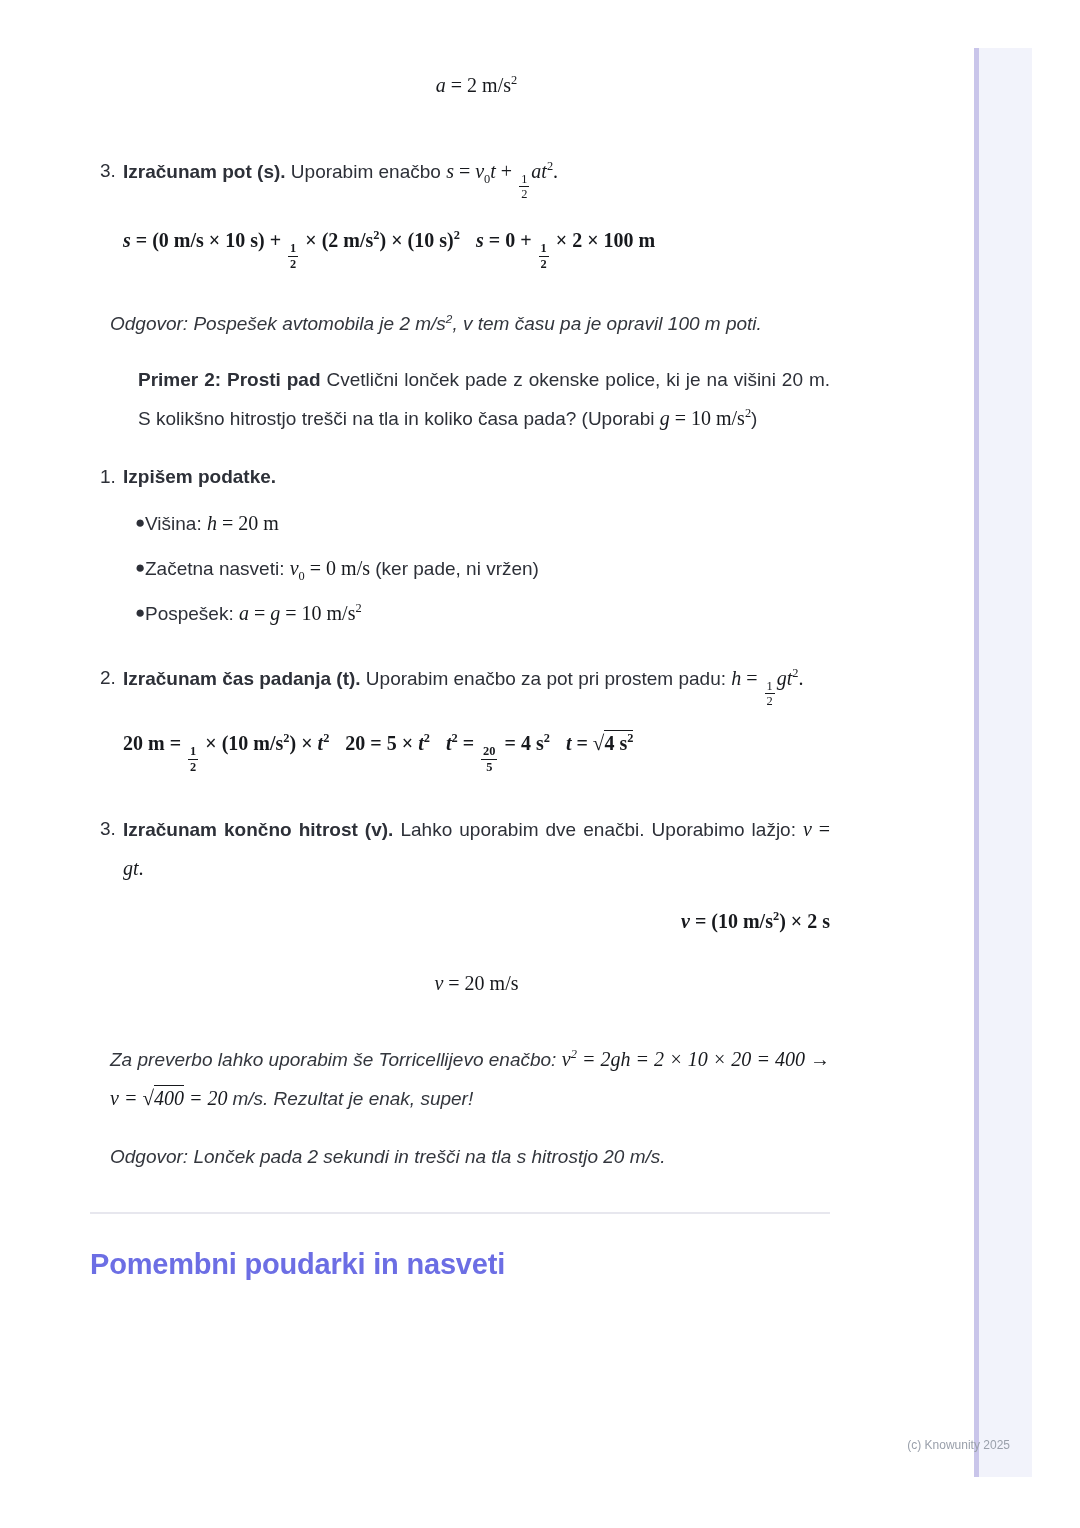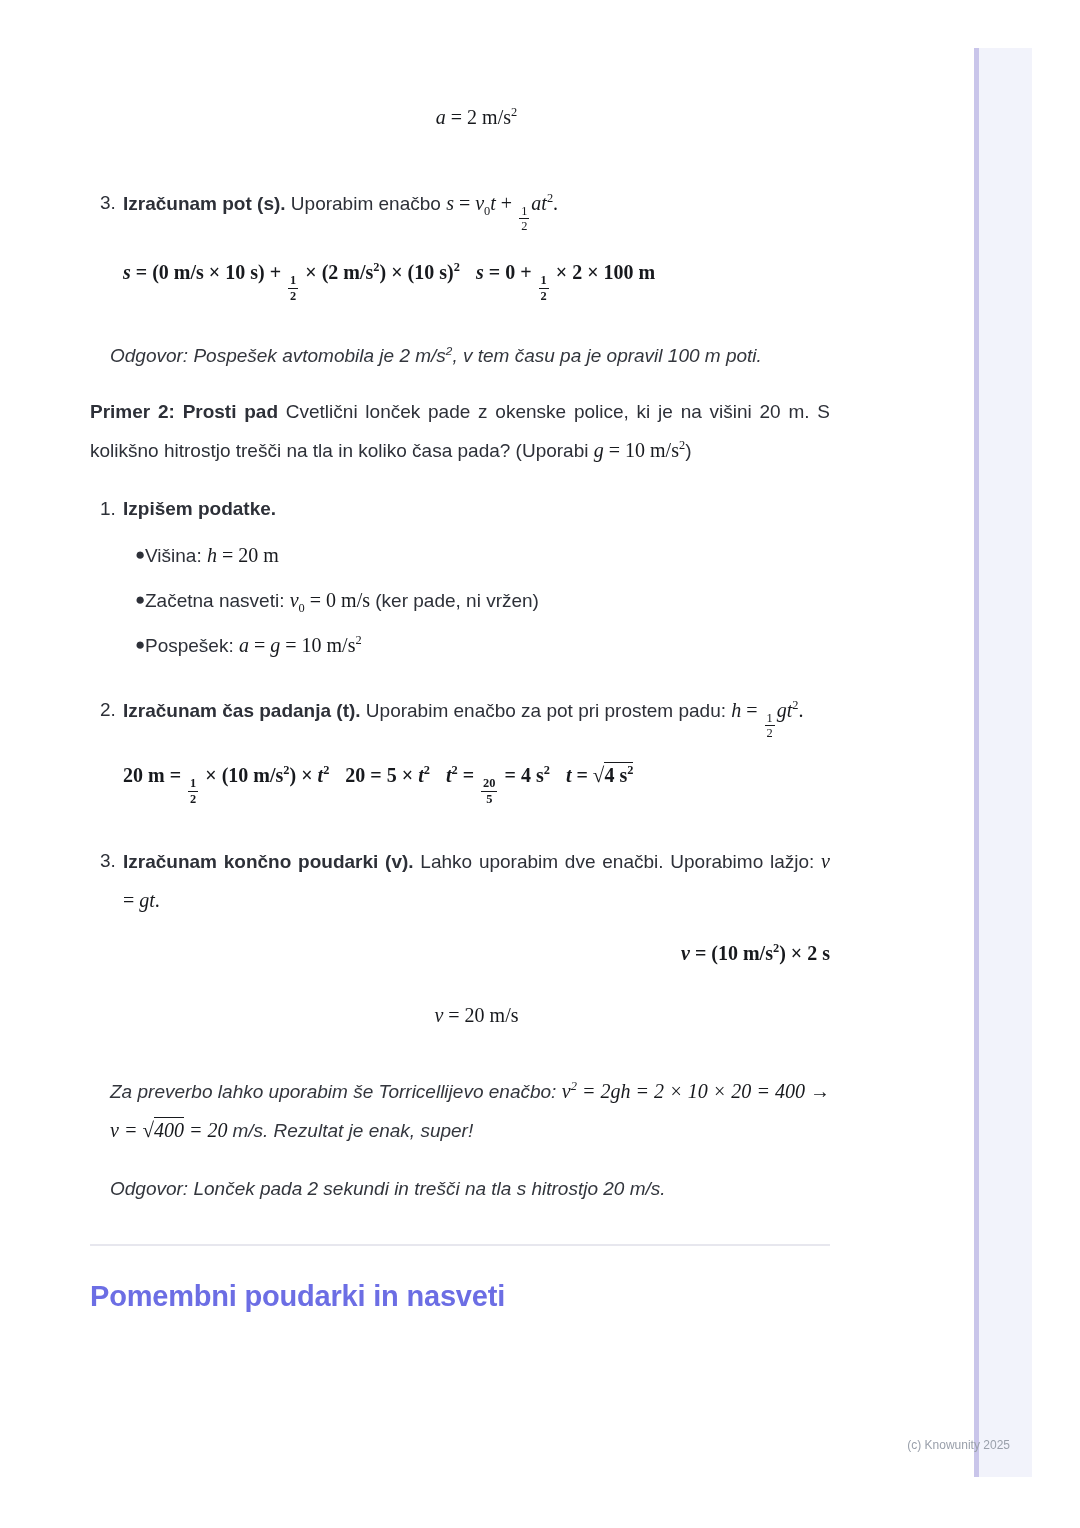--- a/index.html
+++ b/index.html
@@ -7,21 +7,21 @@
     width:1080px; height:1528px;
     background:#ffffff;
     font-family:"Liberation Sans", sans-serif;
     color:#2d3038;
     position:relative;
     overflow:hidden;
   }
   .content {
     position:absolute; left:90px; top:0;
     width:740px;
-    padding-top:98px;
+    padding-top:66px;
     font-size:19px;
     line-height:38px;
   }
   
   .seg-math, .math {
     font-family:"Liberation Serif", serif;
     font-size:20px;
     color:#17191d;
   }
   .seg-bold { font-weight:700; }
@@ -37,21 +37,21 @@
   .sqrt { white-space:nowrap; }
   .sqrt .rsign { font-size:1.05em; }
   .sqrt .rad { border-top:1.5px solid currentColor; padding-top:1px; }
 
   
   .eq-center { text-align:center; margin-left:33px; }
   .eq-row { margin-left:33px; display:flex; flex-wrap:wrap; column-gap:16px; align-items:baseline;font-weight:bold; }
   .oli { display:flex; text-align:justify; }
   .oli .num { flex:none; width:33px; padding-left:10px; box-sizing:border-box; }
   .oli .oli-text { flex:1; }
-  .para { text-align:justify; }
+  .para { text-align:justify;margin-left:48px; }
   .italic-para { font-style:italic; margin-left:20px; text-align:justify; color:#33363d; }
   .bullet { display:flex; margin-left:33px; line-height:30px; }
   .bullet .dot { flex:none; width:22px; padding-left:12px; box-sizing:border-box; font-size:17px; }
   .divider { height:2px; background:#e7e7ee; border:none; margin:36px 0 0 0; width:740px; }
   .h2 {
     font-size:29px; font-weight:700; color:#6c6ee4;
     letter-spacing:-0.2px; line-height:40px; margin-top:30px;
   }
   .footer-credit {
     position:absolute; top:1438px; right:70px;
@@ -154,21 +154,21 @@
       <span class="eq"><i>t</i><sup>2</sup> = <span class="frac">
           <span class="fn">20</span>
           <span class="fd">5</span>
         </span> = 4 s<sup>2</sup></span>
       <span class="eq"><i>t</i> = <span class="sqrt"><span class="rsign">√</span><span class="rad">4 s<sup>2</sup></span></span></span>
     </div>
 
 
   <div class="oli mt-step3v">
     <span class="num">3.</span>
-    <div class="oli-text"><span class="seg-bold">Izračunam končno poudarki (v).</span><span class="seg-plain"> Lahko uporabim dve enačbi. Uporabimo lažjo: </span><span class="seg-math"><i>v</i> = <i>gt</i>.</span></div>
+    <div class="oli-text"><span class="seg-bold">Izračunam končno hitrost (v).</span><span class="seg-plain"> Lahko uporabim dve enačbi. Uporabimo lažjo: </span><span class="seg-math"><i>v</i> = <i>gt</i>.</span></div>
   </div>
 
   <div class="eq-row math mt-eqvrow">
       <span class="eq"><i>v</i> = (10 m/s<sup>2</sup>) × 2 s</span>
     </div>
 
   <div class="eq-center math mt-eqvres"><i>v</i> = 20 m/s</div>
 
   <div class="italic-para mt-check"><span class="seg-italic">Za preverbo lahko uporabim še Torricellijevo enačbo: </span><span class="seg-math"><i>v</i><sup>2</sup> = 2<i>gh</i> = 2 × 10 × 20 = 400 → <i>v</i> = <span class="sqrt"><span class="rsign">√</span><span class="rad">400</span></span> = 20 </span><span class="seg-italic">m/s. Rezultat je enak, super!</span></div>
 

